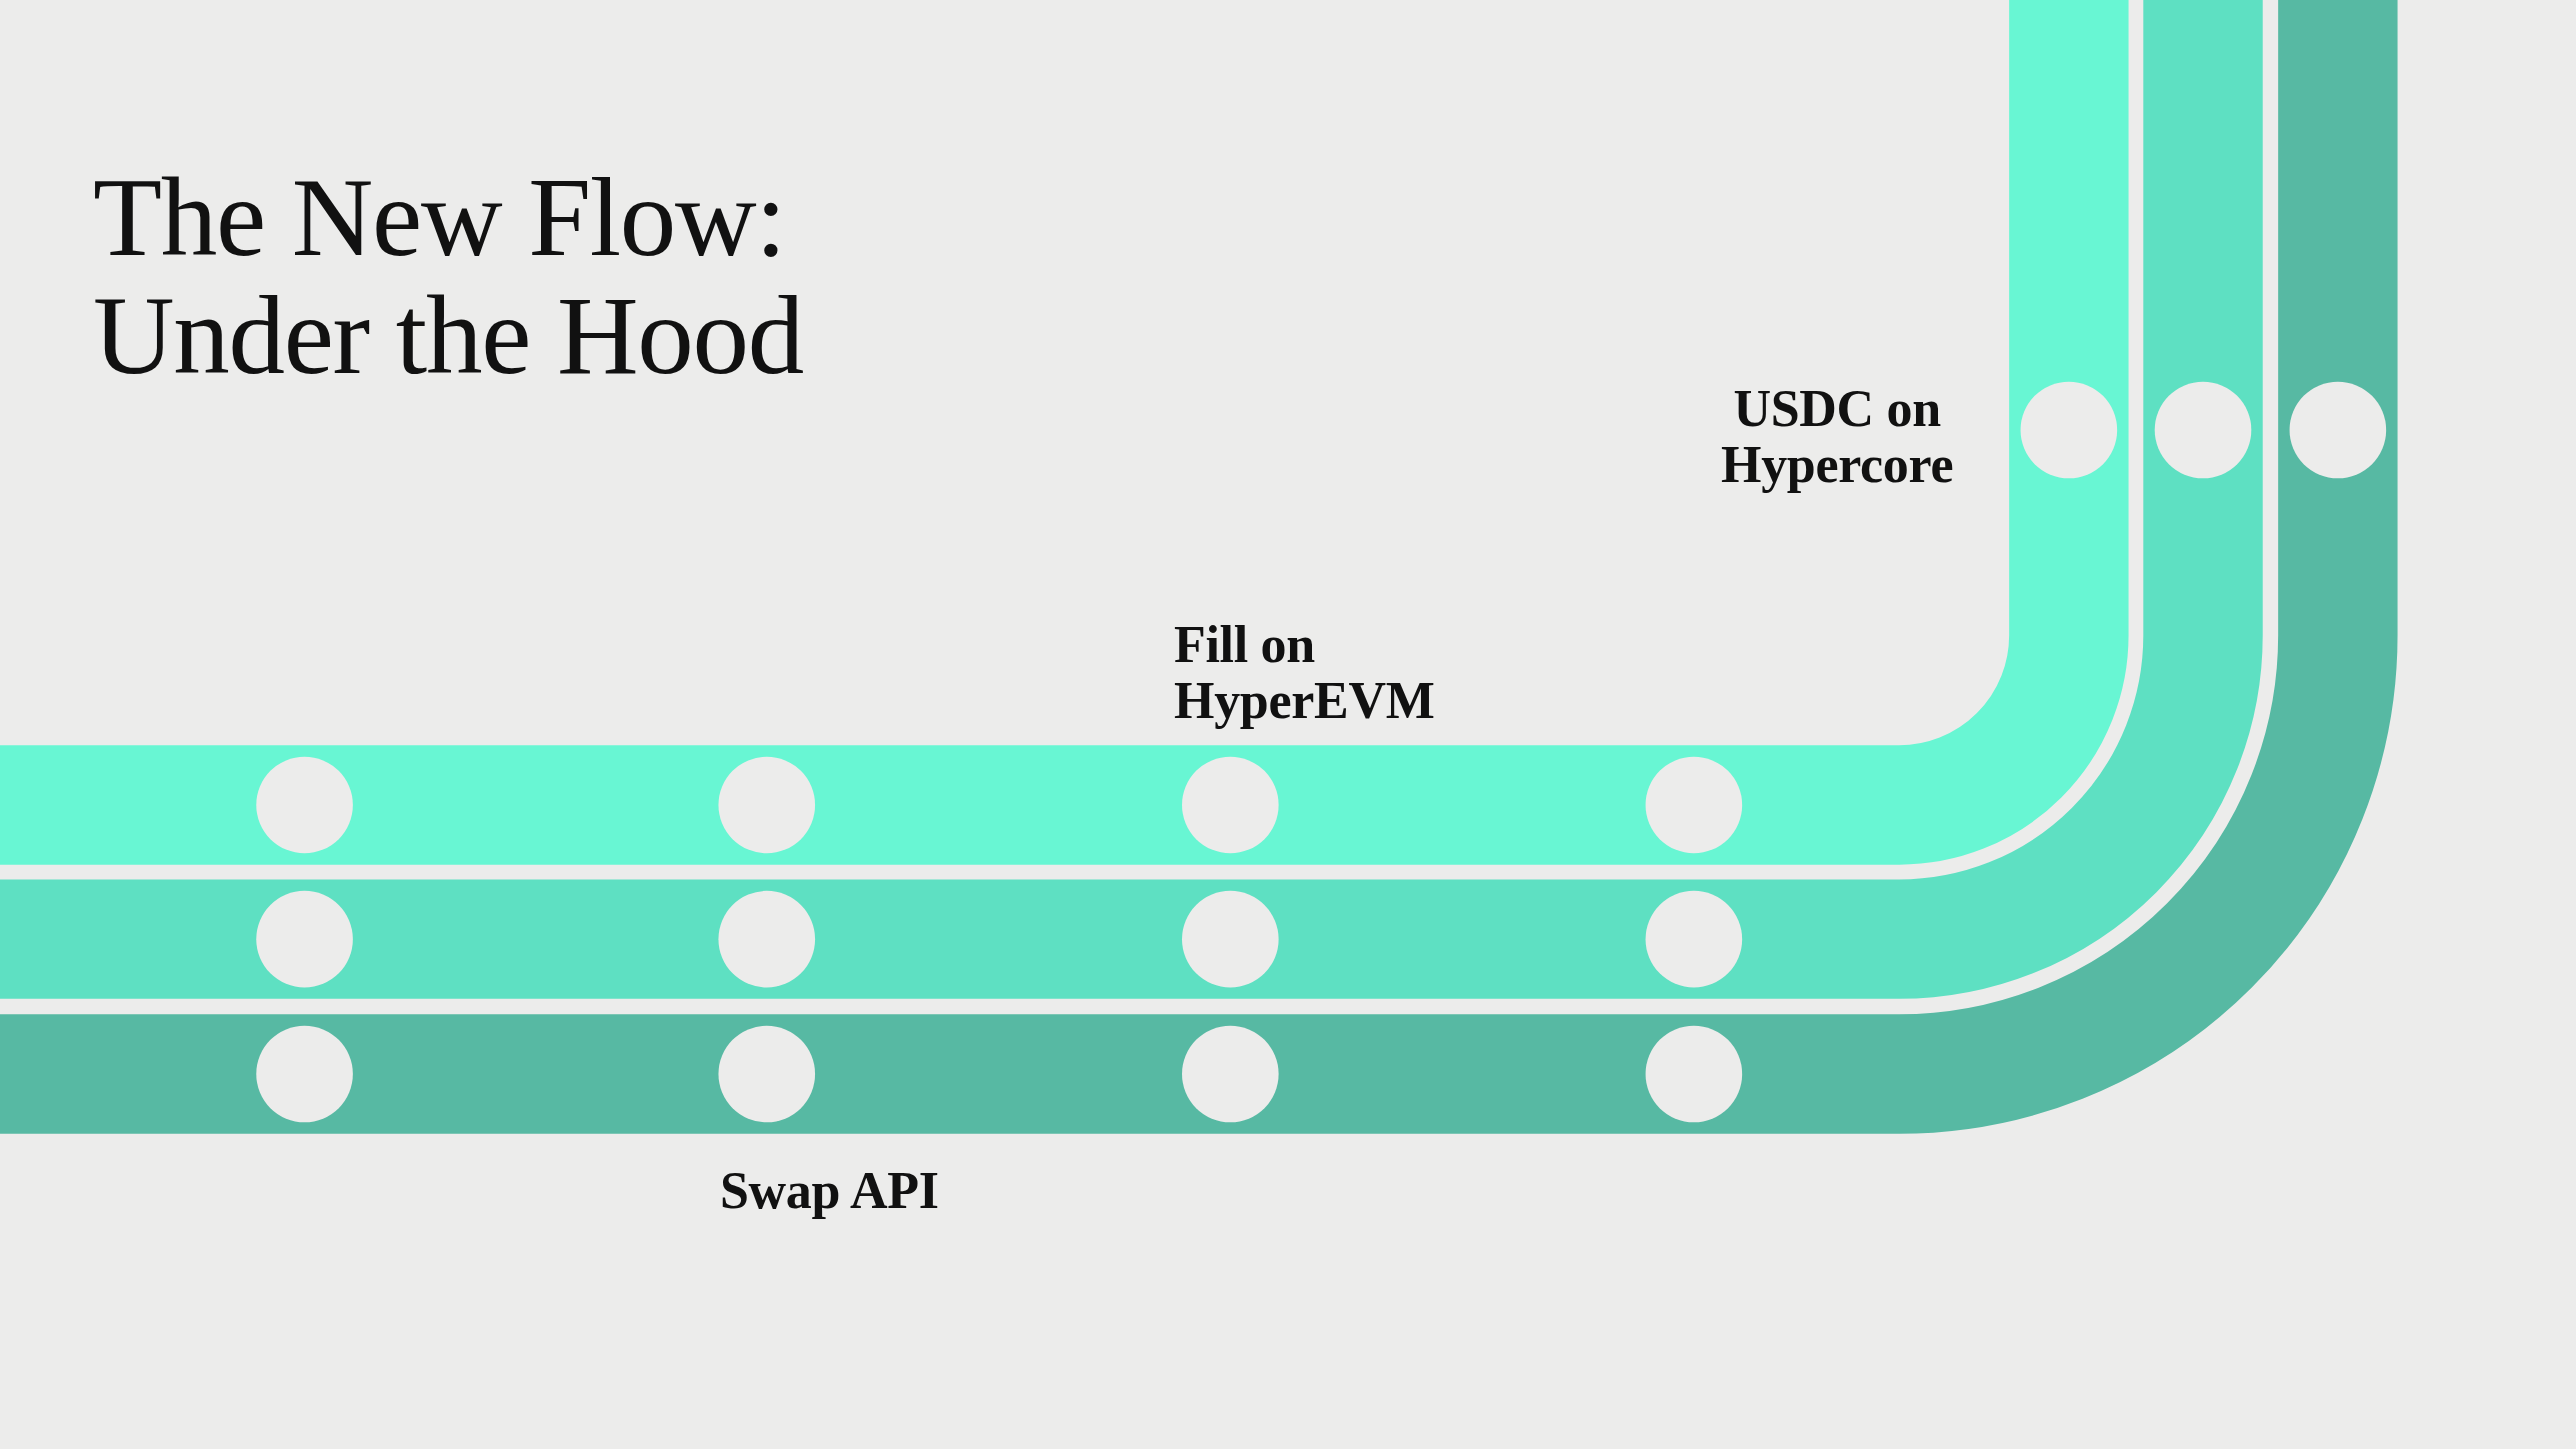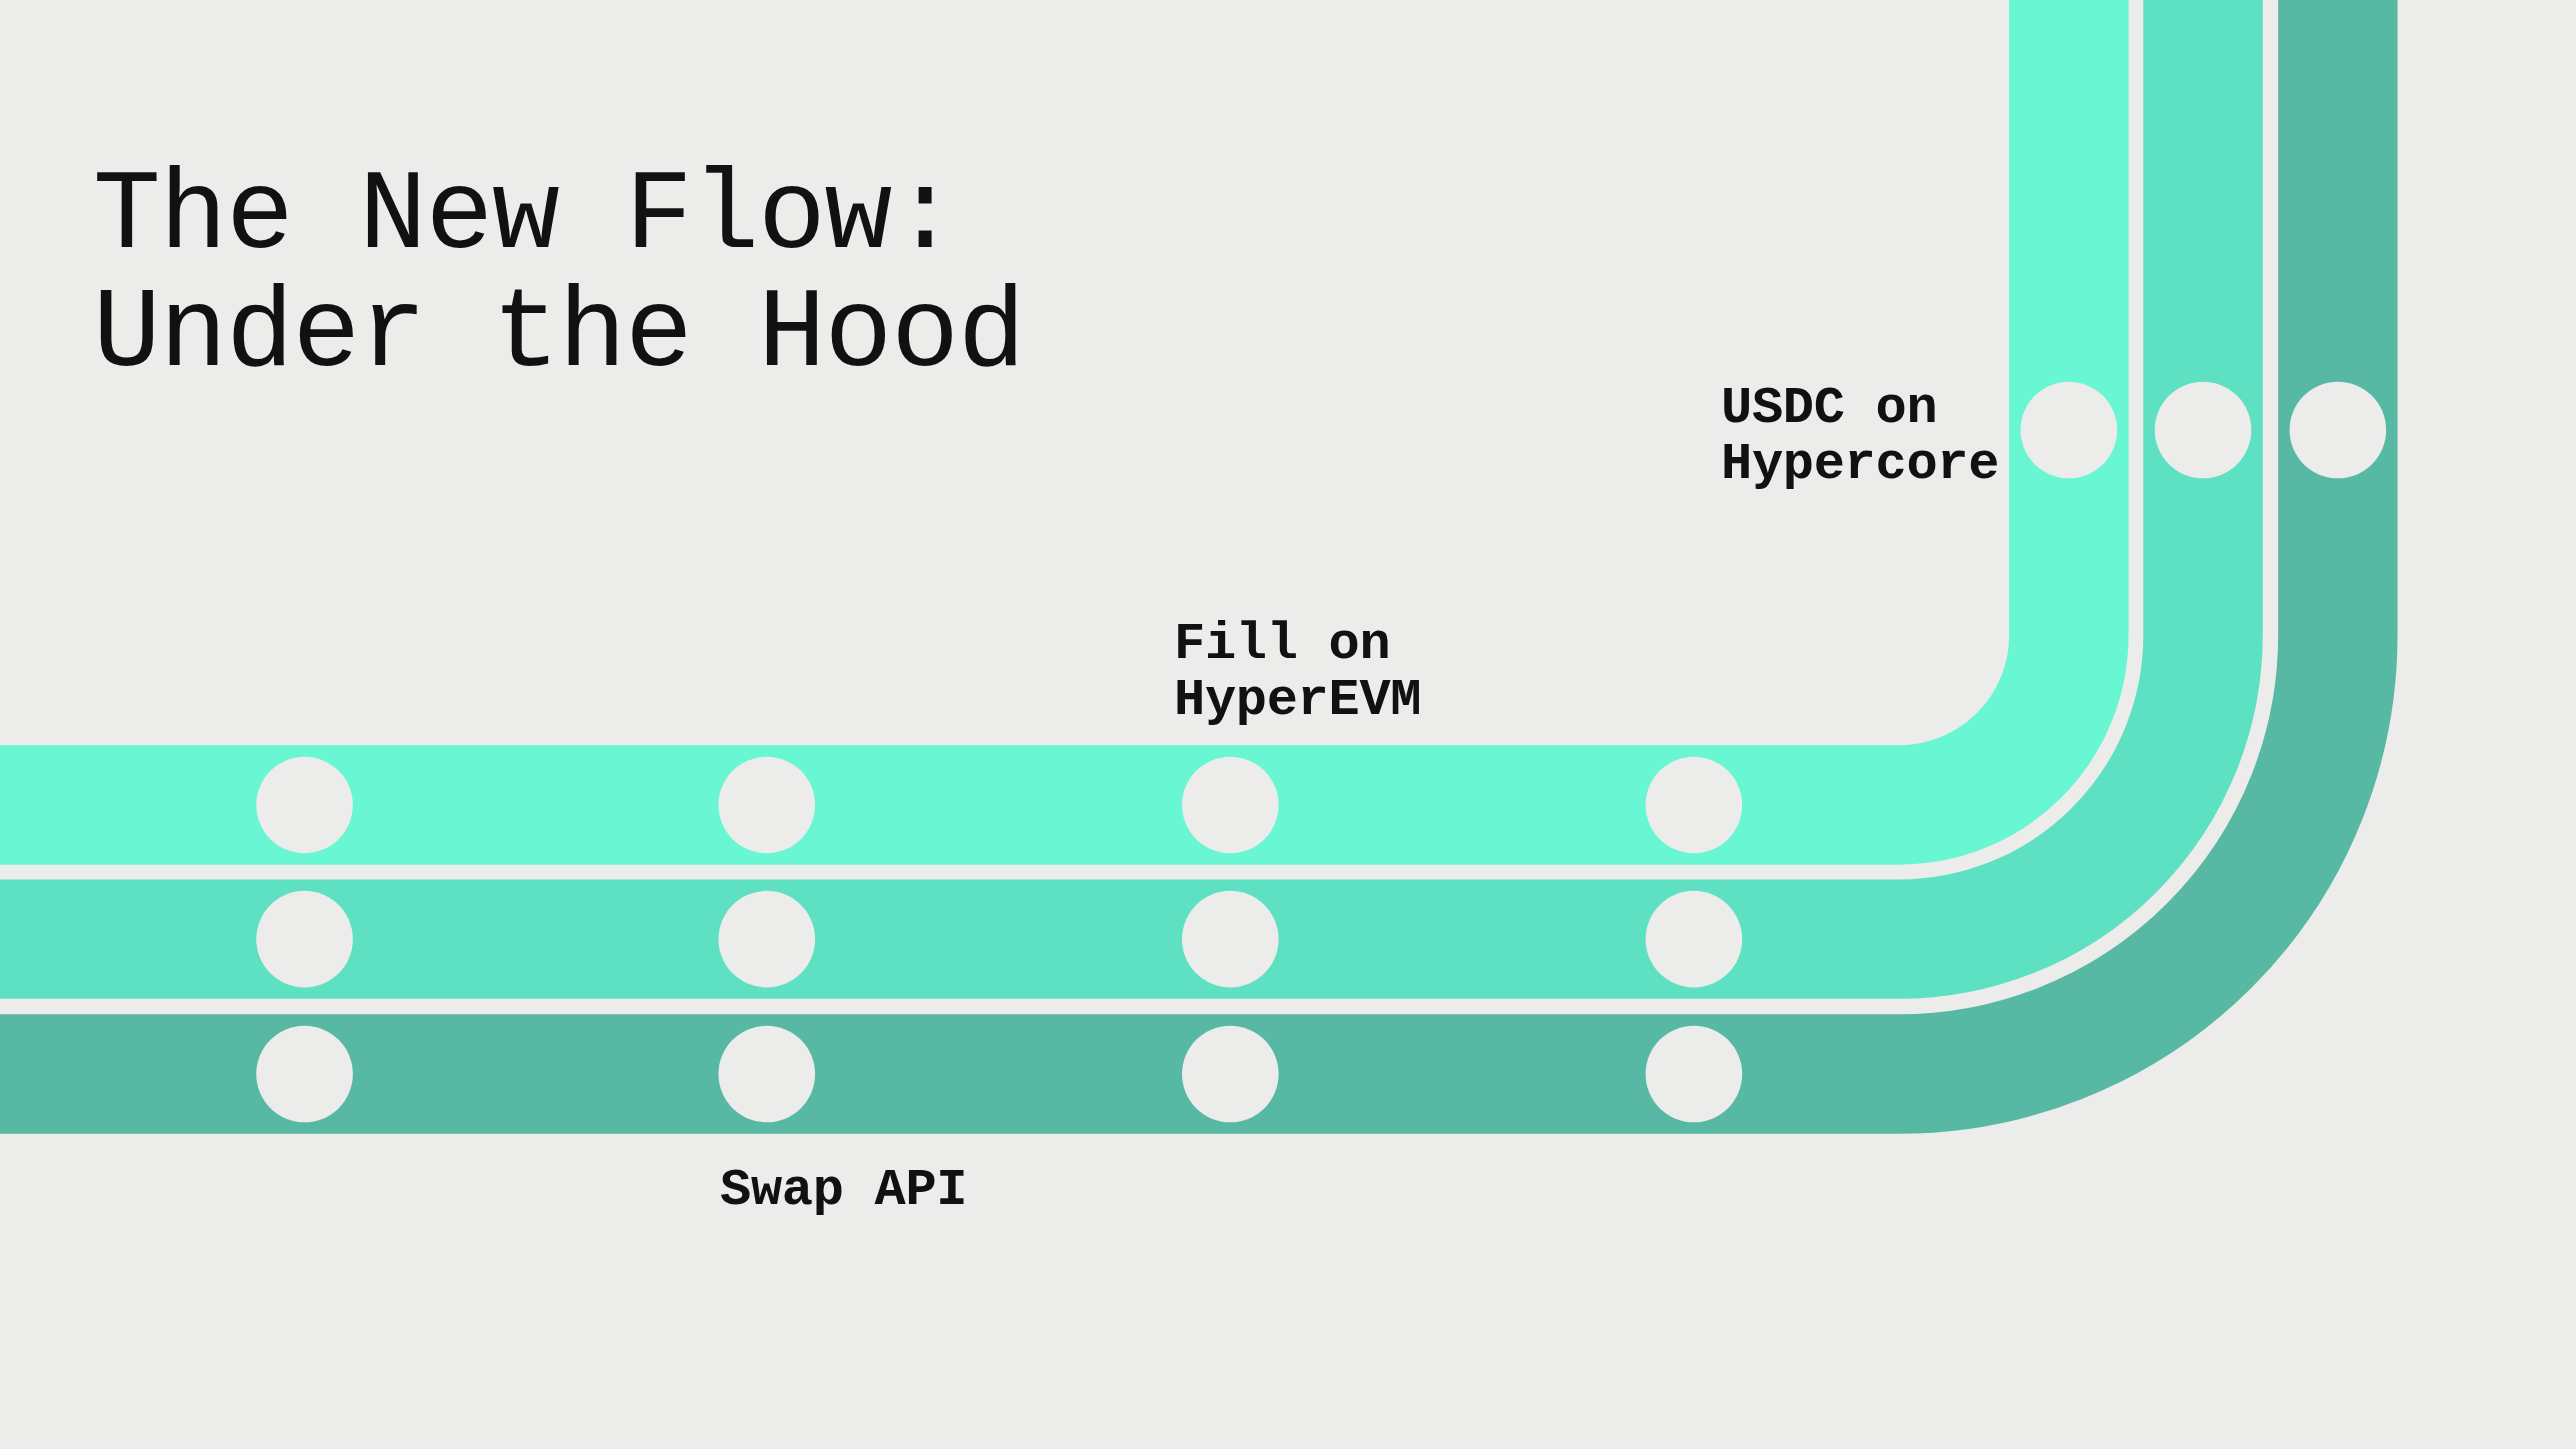--- a/index.html
+++ b/index.html
@@ -7,21 +7,21 @@
     padding: 0;
     width: 2576px;
     height: 1449px;
     overflow: hidden;
     background: #ececeb;
   }
   .stage {
     position: relative;
     width: 2092px;
     height: 1449px;
-    font-family: Liberation Mono, monospace;
+    font-family: Liberation Serif, serif;
     color: #111111;
   }
   .flow-svg {
     position: absolute;
     left: 0;
     top: 0;
     display: block;
   }
   .track {
     fill: none;
@@ -40,21 +40,21 @@
   .label {
     position: absolute;
     font-size: 52px;
     line-height: 56px;
     font-weight: 700;
     letter-spacing: -0.3px;
     white-space: pre-line;
   }
   .label-user-deposits   { left: 248px;  top: 609px;  }
   .label-fill-hyperevm   { left: 1174px; top: 609px; margin-top: 8px;  }
-  .label-usdc-hypercore  { left: 1721px; top: 381px;  }
+  .label-usdc-hypercore  { left: 1721px; top: 381px; text-align: center;  }
   .label-swap-api        { left: 720px; top: 1163px; }
   .label-message-passing { left: 1647px; top: 1179px; }
 </style>
 </head>
 <body style="background: rgb(236, 236, 235);">
 
 <div class="stage" style="color: rgb(17, 17, 17);">
 
   <svg class="flow-svg" width="2576" height="1449" viewBox="0 0 3840 2160">
 

